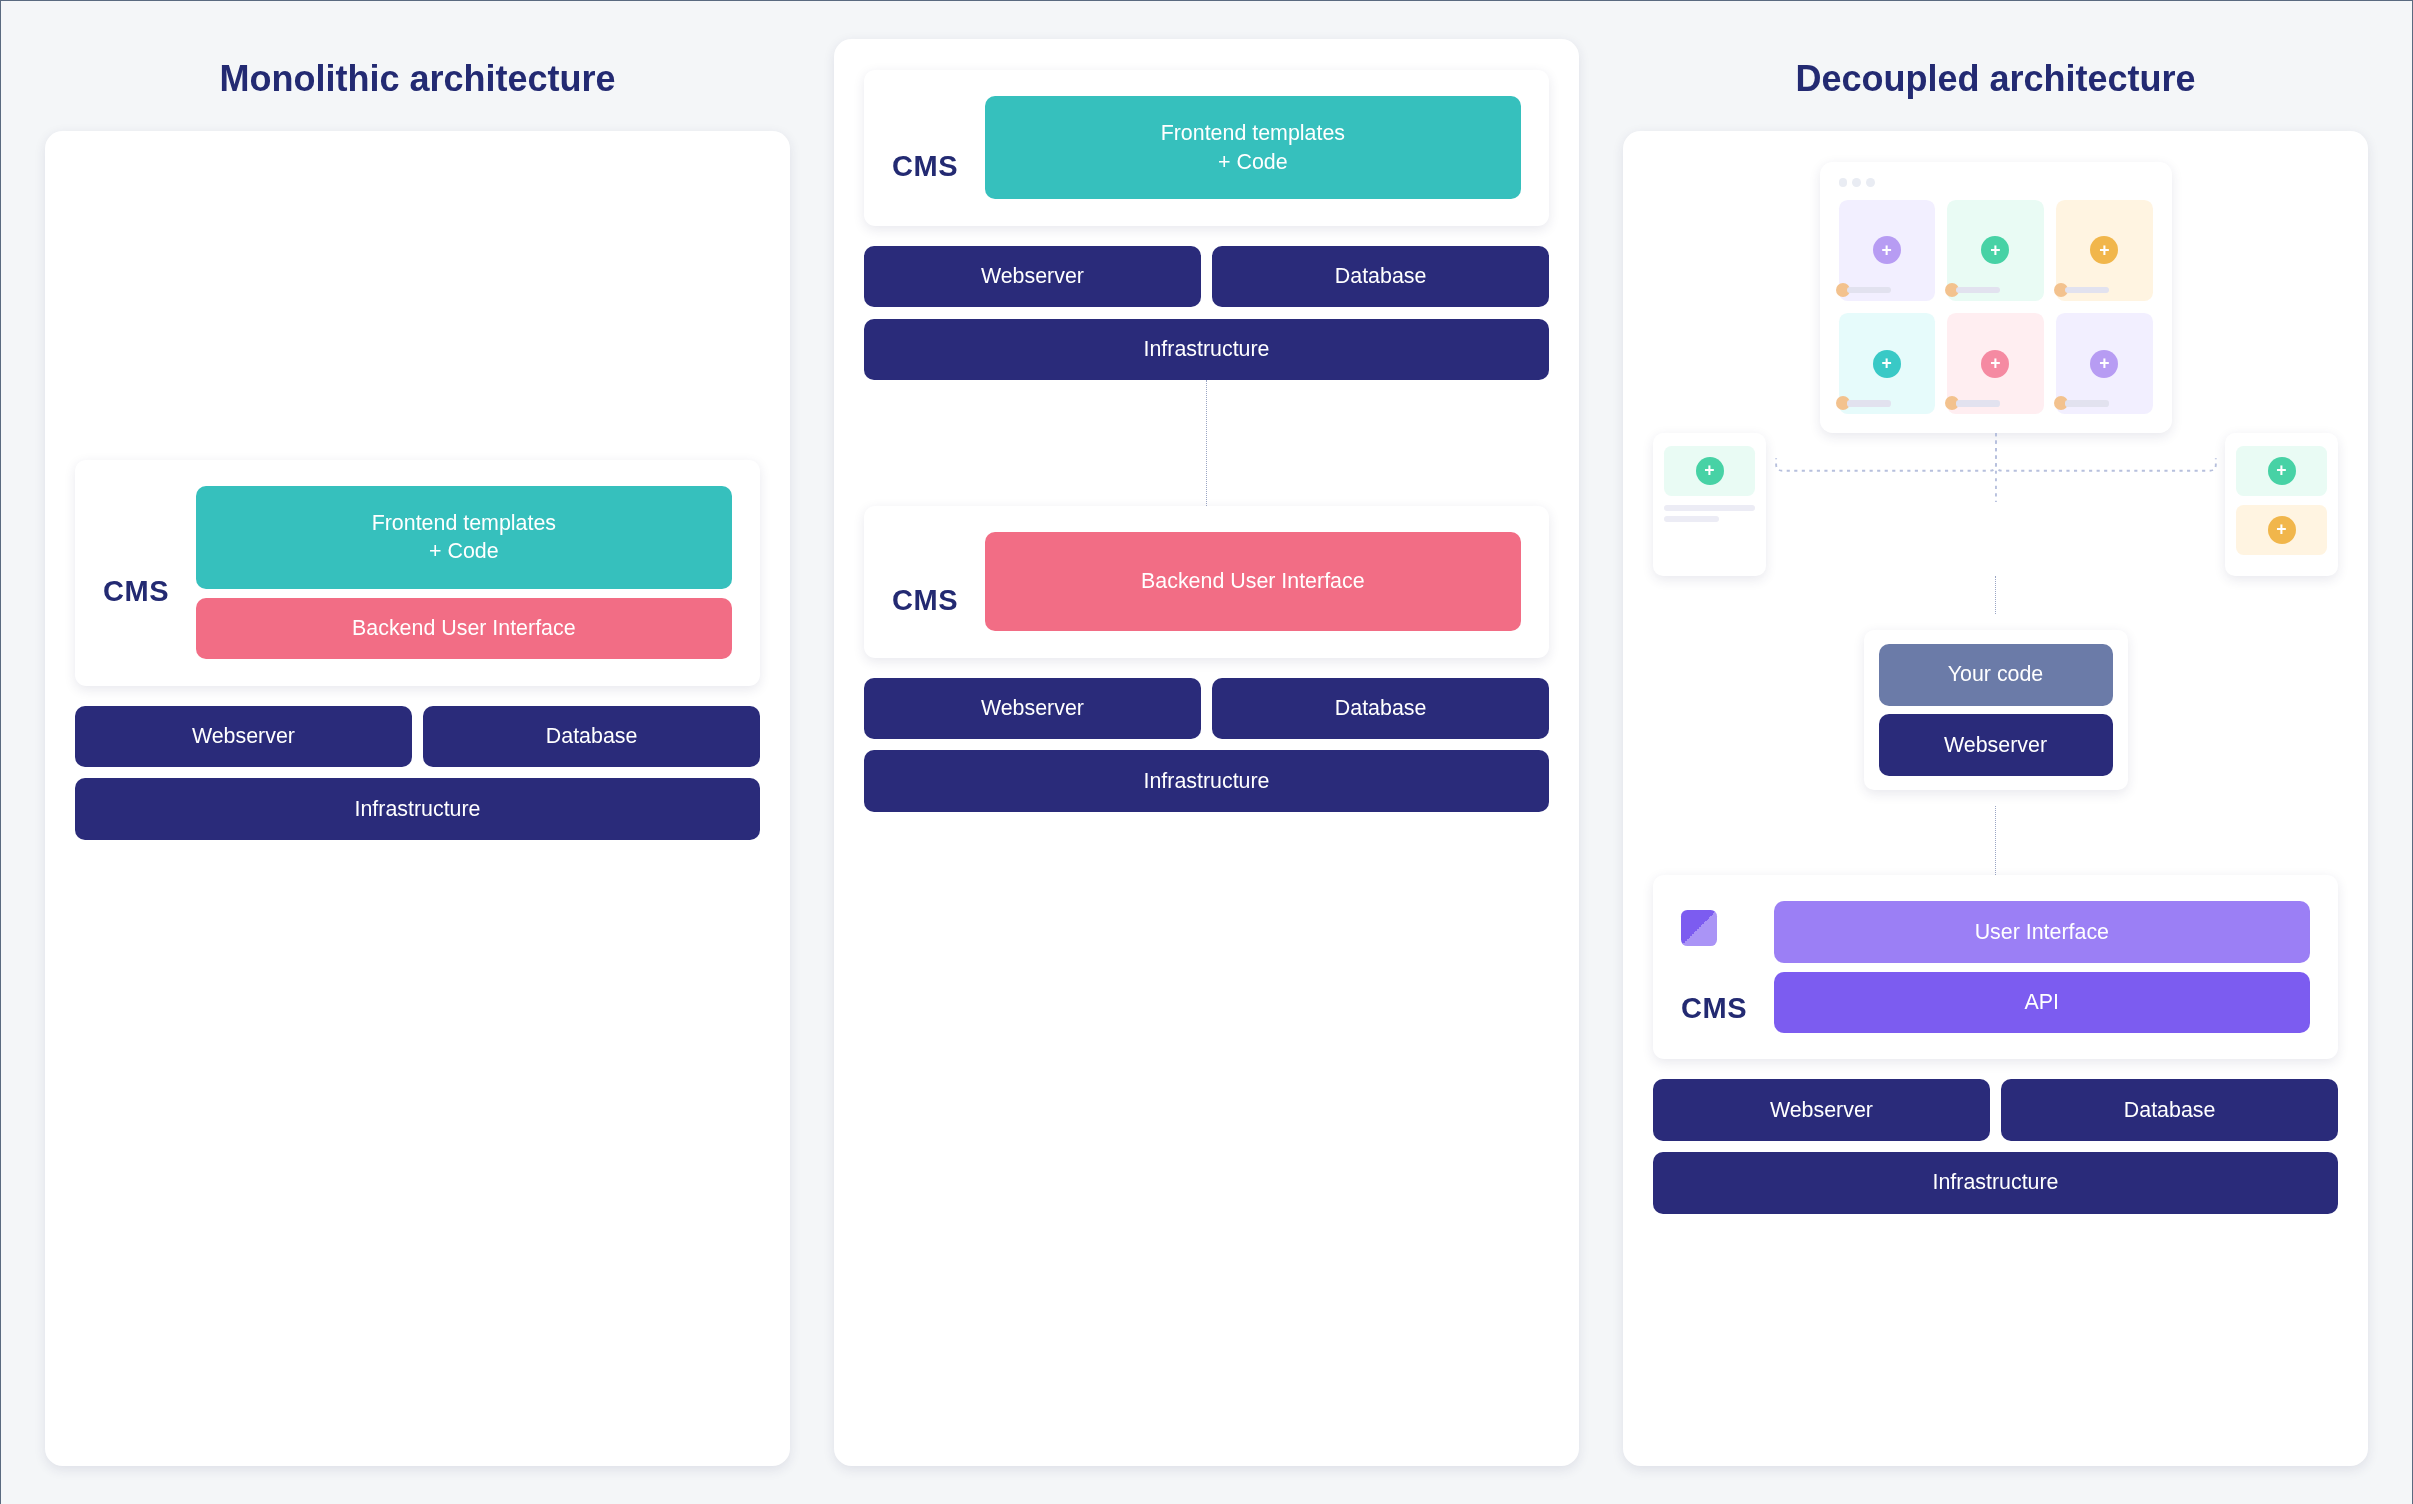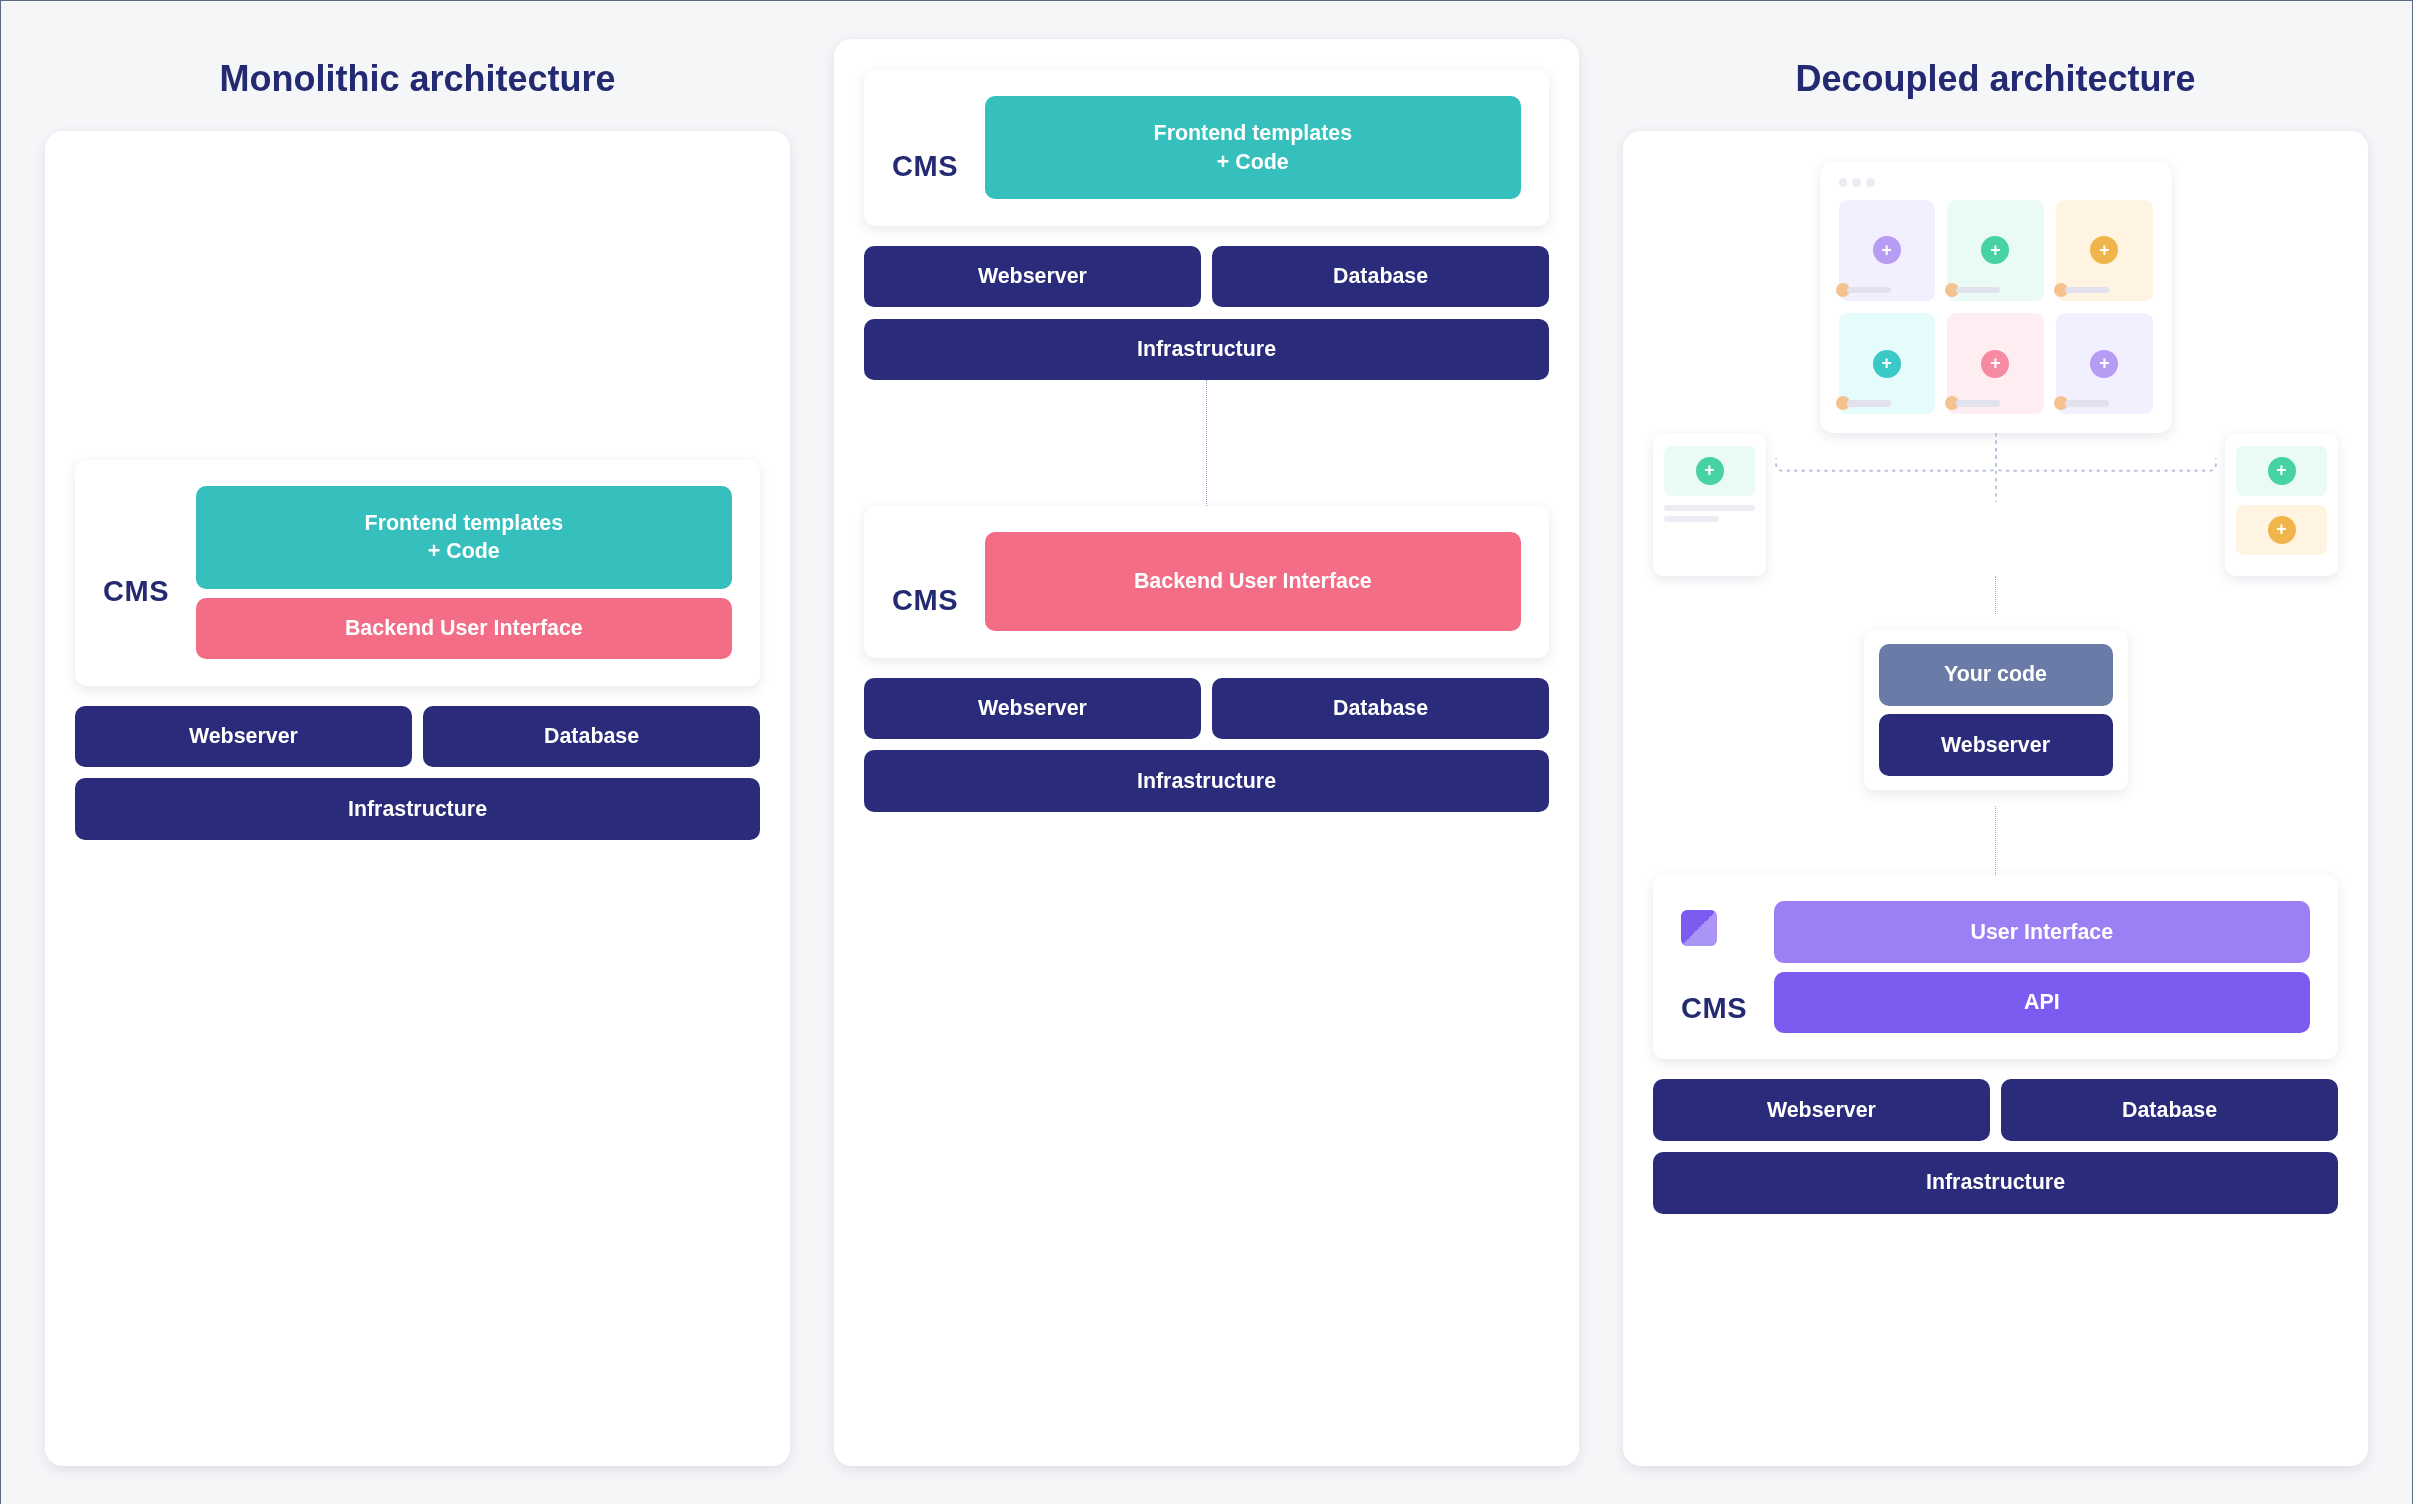--- a/index.html
+++ b/index.html
@@ -82,21 +82,21 @@
     display: flex;
     flex-direction: column;
     gap: 8.8px;
   }
 
   
   .tile {
     border-radius: 10px;
     color: #fff;
     font-size: 21.4px;
-    font-weight: 700;
+    font-weight: 400;
     text-align: center;
     padding: 22.6px 15px;
     line-height: 1.35;
     display: flex;
     align-items: center;
     justify-content: center;
     white-space: pre-line;
   }
   .tile.teal   { background: var(--teal); }
   .tile.pink   { background: var(--pink); }

